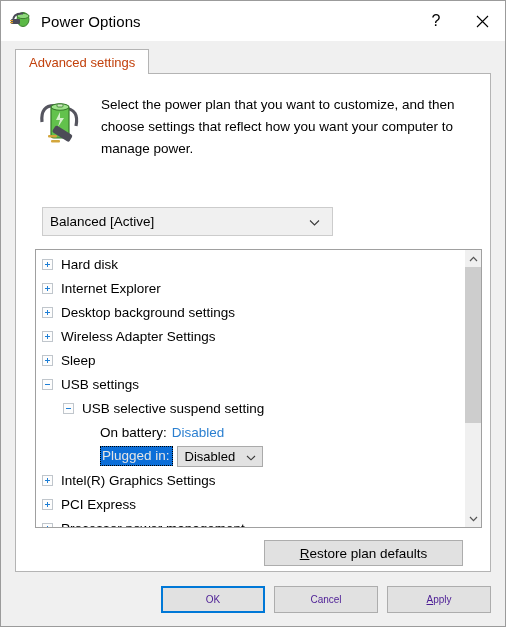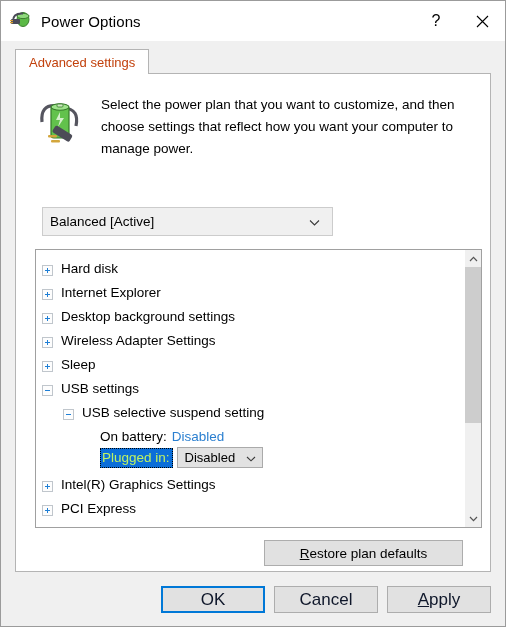--- a/index.html
+++ b/index.html
@@ -159,21 +159,21 @@
     position: absolute;
     left: 0; top: 0;
     right: 17px;
     bottom: 0;
     overflow: hidden;
     padding-top: 2px;
   }
   .row {
     height: 24px;
     display: flex;
-    align-items: flex-end;
+    align-items: center;
     font-size: 13.5px;
     white-space: nowrap;
     color: #000;
   }
   .expander {
     width: 11px;
     height: 11px;
     box-sizing: border-box;
     border: 1px solid #c0c6cc;
     background: #fdfdfd;
@@ -192,21 +192,21 @@
   .expander.minus::after { display: none; }
 
   .row.lvl0 { padding-left: 6px; }
   .row.lvl1 { padding-left: 27px; }
   .row.lvl2 { padding-left: 64px; }
 
   .val-link { color: #2a7fd0; margin-left: 5px; }
 
   .sel-label {
     background: #0b6ed8;
-    color: #bef264;
+    color: #e5e5e5;
     padding: 2px 3px 2px 2px;
     outline: 1px dotted #000;
     outline-offset: -1px;
     line-height: 16px;
   }
   .inline-combo {
     margin-left: 4px;
     height: 21px;
     box-sizing: border-box;
     background: #e2e2e2;
@@ -280,22 +280,22 @@
   }
   .dlg-btn {
     width: 104px;
     height: 27px;
     box-sizing: border-box;
     background: #e1e1e1;
     border: 1px solid #adadad;
     display: flex;
     align-items: center;
     justify-content: center;
-    font-size: 17px;
-    color: #0f172a;
+    font-size: 10px;
+    color: #4c1d95;
   }
   .dlg-btn.default {
     border: 2px solid #0078d7;
   }
 
   
   .bat-sm { width: 22px; height: 22px; }
   .bat-lg { width: 44px; height: 52px; }
 </style>
 </head>

